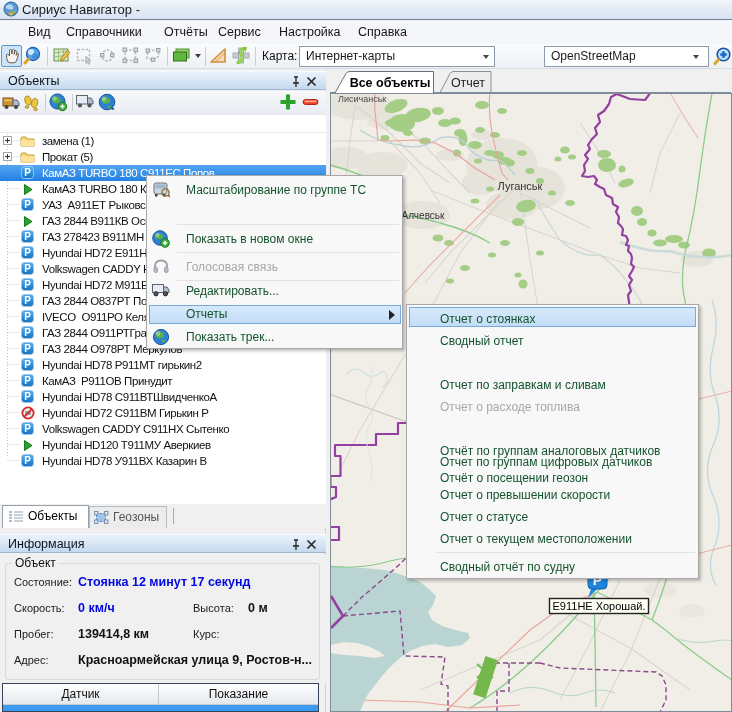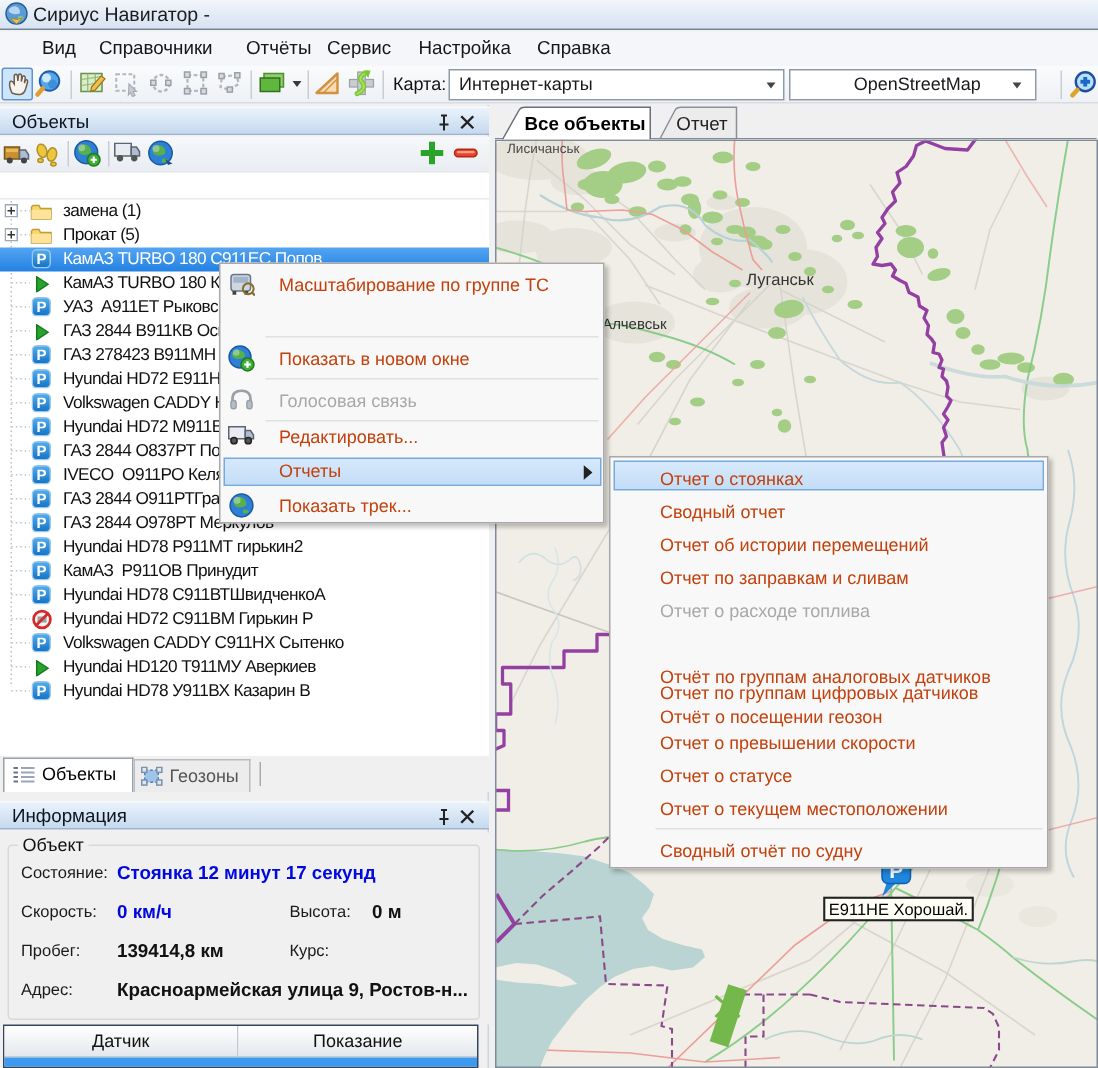--- a/index.html
+++ b/index.html
@@ -34,21 +34,21 @@
 .ival{position:absolute;font-size:12.5px;font-weight:bold;white-space:nowrap;}
 .blue{color:#0008e0;}
 
 #btable{left:2px;top:683px;width:317px;height:29px;border:1px solid #35435c;background:#fff;}
 .thcell{position:absolute;top:0;height:21px;background:linear-gradient(180deg,#ffffff,#e4e8ed);border-right:1px solid #c6cad0;border-bottom:1px solid #c6cad0;font-size:12px;text-align:center;line-height:20px;}
 #trowsel{position:absolute;left:0;top:21px;width:315px;height:6px;background:#3e9af0;}
 
 #mapwrap{left:330px;top:70px;width:402px;height:642px;}
 
 .menu{position:absolute;background:#f8f8f8;border:1px solid #a8a8a8;box-shadow:2px 2px 3px rgba(0,0,0,0.25);z-index:20;}
-.mi{position:absolute;left:0;width:100%;height:21px;font-size:12px;color:#c2410c;}
+.mi{position:absolute;left:0;width:100%;height:21px;font-size:12px;color:#14532d;}
 .mi .mtext{position:absolute;top:4px;white-space:nowrap;}
 .msep{position:absolute;height:1px;background:#e0e0e0;}
 .gray{color:#a8a8a8;}
 .hl{background:linear-gradient(180deg,#d7e9fb,#c3ddf7);border:1px solid #78a9dc;}
 </style></head>
 <body>
 
 <div class="abs" id="titlebar"></div>
 <div class="abs" id="titleicon" style="left:3px;top:1px;width:17px;height:17px;"><svg width="17" height="17">
       <circle cx="8" cy="8" r="7" fill="#5b9bd5" stroke="#2a6099"></circle>
@@ -127,22 +127,22 @@
 <div class="abs tsep" style="left:255px;"></div>
 <div class="abs tsep" style="left:707px;"></div>
 <svg class="abs" style="left:712px;top:46px;" width="20" height="20">
       <circle cx="11.5" cy="8.5" r="6.3" fill="#b8e0fa" stroke="#1c4f9e" stroke-width="1.6"></circle>
       <line x1="11.5" y1="5.3" x2="11.5" y2="11.7" stroke="#1e66c8" stroke-width="2.6"></line>
       <line x1="8.3" y1="8.5" x2="14.7" y2="8.5" stroke="#1e66c8" stroke-width="2.6"></line>
       <line x1="6.2" y1="14" x2="3" y2="17.5" stroke="#dca52c" stroke-width="3.2" stroke-linecap="round"></line>
     </svg>
 </div>
 <div class="abs" style="left:262px;top:49px;font-size:12px;text-align:right;">Карта:</div>
-<div class="abs combo" style="left:299px;width:224px;">Интернет-карты<span class="arr"></span></div>
-<div class="abs combo" style="left:526px;width:165px;text-align:center;">OpenStreetMap<span class="arr" style="right:9px;"></span></div>
+<div class="abs combo" style="left:299px;width:196px;">Интернет-карты<span class="arr"></span></div>
+<div class="abs combo" style="left:544px;width:165px;">OpenStreetMap<span class="arr" style="right:9px;"></span></div>
 
 <div class="abs" id="lpanel"></div>
 <div class="abs caption" style="left:0;top:71px;">
     <span class="ct">Объекты</span>
     <svg class="abs" style="left:289px;top:3px;" width="12" height="13">
       <path d="M5 2 L9 2 M7 2 L7 8 M4 8 L10 8 M7 8 L7 12" stroke="#222" stroke-width="1.3" fill="none"></path>
     </svg>
 <svg class="abs" style="left:306px;top:4px;" width="11" height="11">
       <path d="M1.5 1.5 L9.5 9.5 M9.5 1.5 L1.5 9.5" stroke="#222" stroke-width="1.6"></path>
     </svg>
@@ -746,23 +746,20 @@
 </div>
 
 <div class="menu" id="menu2" style="left:406px;top:304px;width:293px;height:275px;">
 <div class="mi" style="top:3px;height:22px;">
       <div class="hl" style="position:absolute;left:2px;top:-1px;width:287px;height:20px;"></div>
       <span class="mtext" style="left:33px;top:3.5px;">Отчет о стоянках</span>
     </div>
 <div class="mi" style="top:25px;height:22px;">
       <span class="mtext" style="left:33px;top:3.5px;">Сводный отчет</span>
     </div>
-<div class="mi" style="top:47px;height:22px;">
-      <span class="mtext" style="left:33px;top:3.5px;">Отчет об истории перемещений</span>
-    </div>
 <div class="mi" style="top:69px;height:22px;">
       <span class="mtext" style="left:33px;top:3.5px;">Отчет по заправкам и сливам</span>
     </div>
 <div class="mi gray" style="top:91px;height:22px;">
       <span class="mtext" style="left:33px;top:3.5px;">Отчет о расходе топлива</span>
     </div>
 <div class="mi" style="top:113px;height:22px;margin-top:33px;">
       <span class="mtext" style="left:33px;top:3.5px;">Отчет по группам цифровых датчиков</span>
     </div>
 <div class="mi" style="top:135px;height:22px;">

